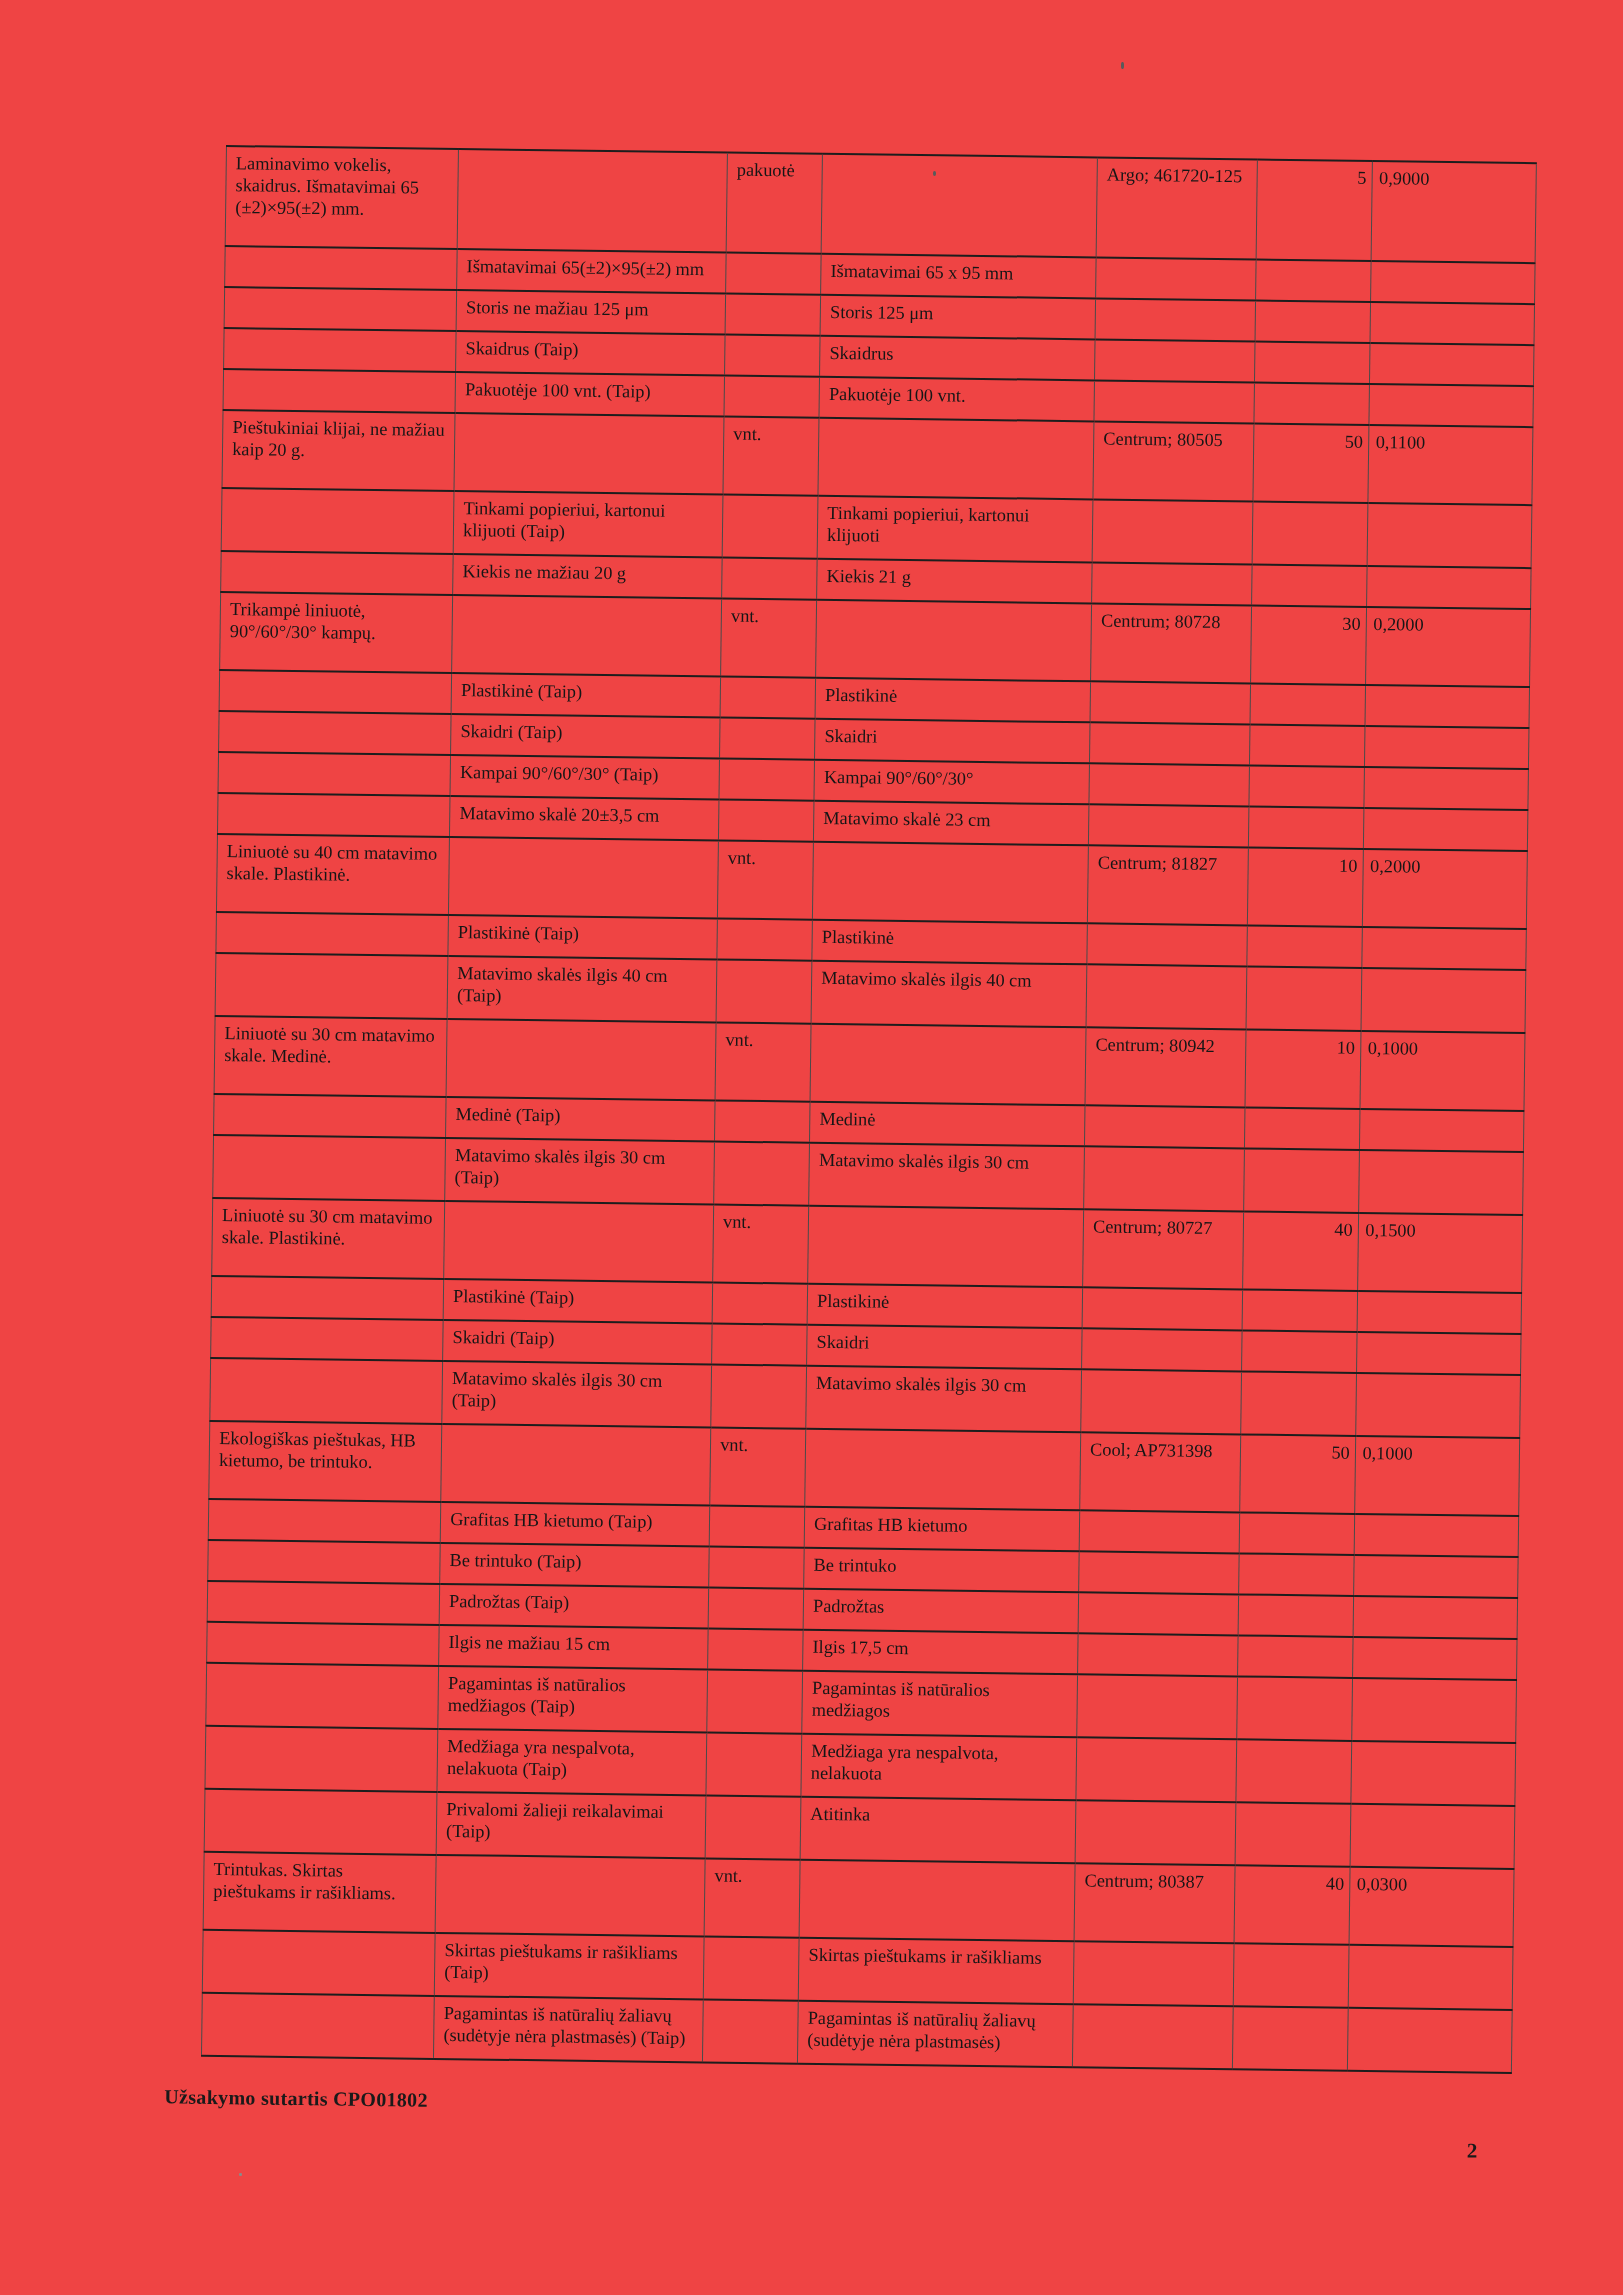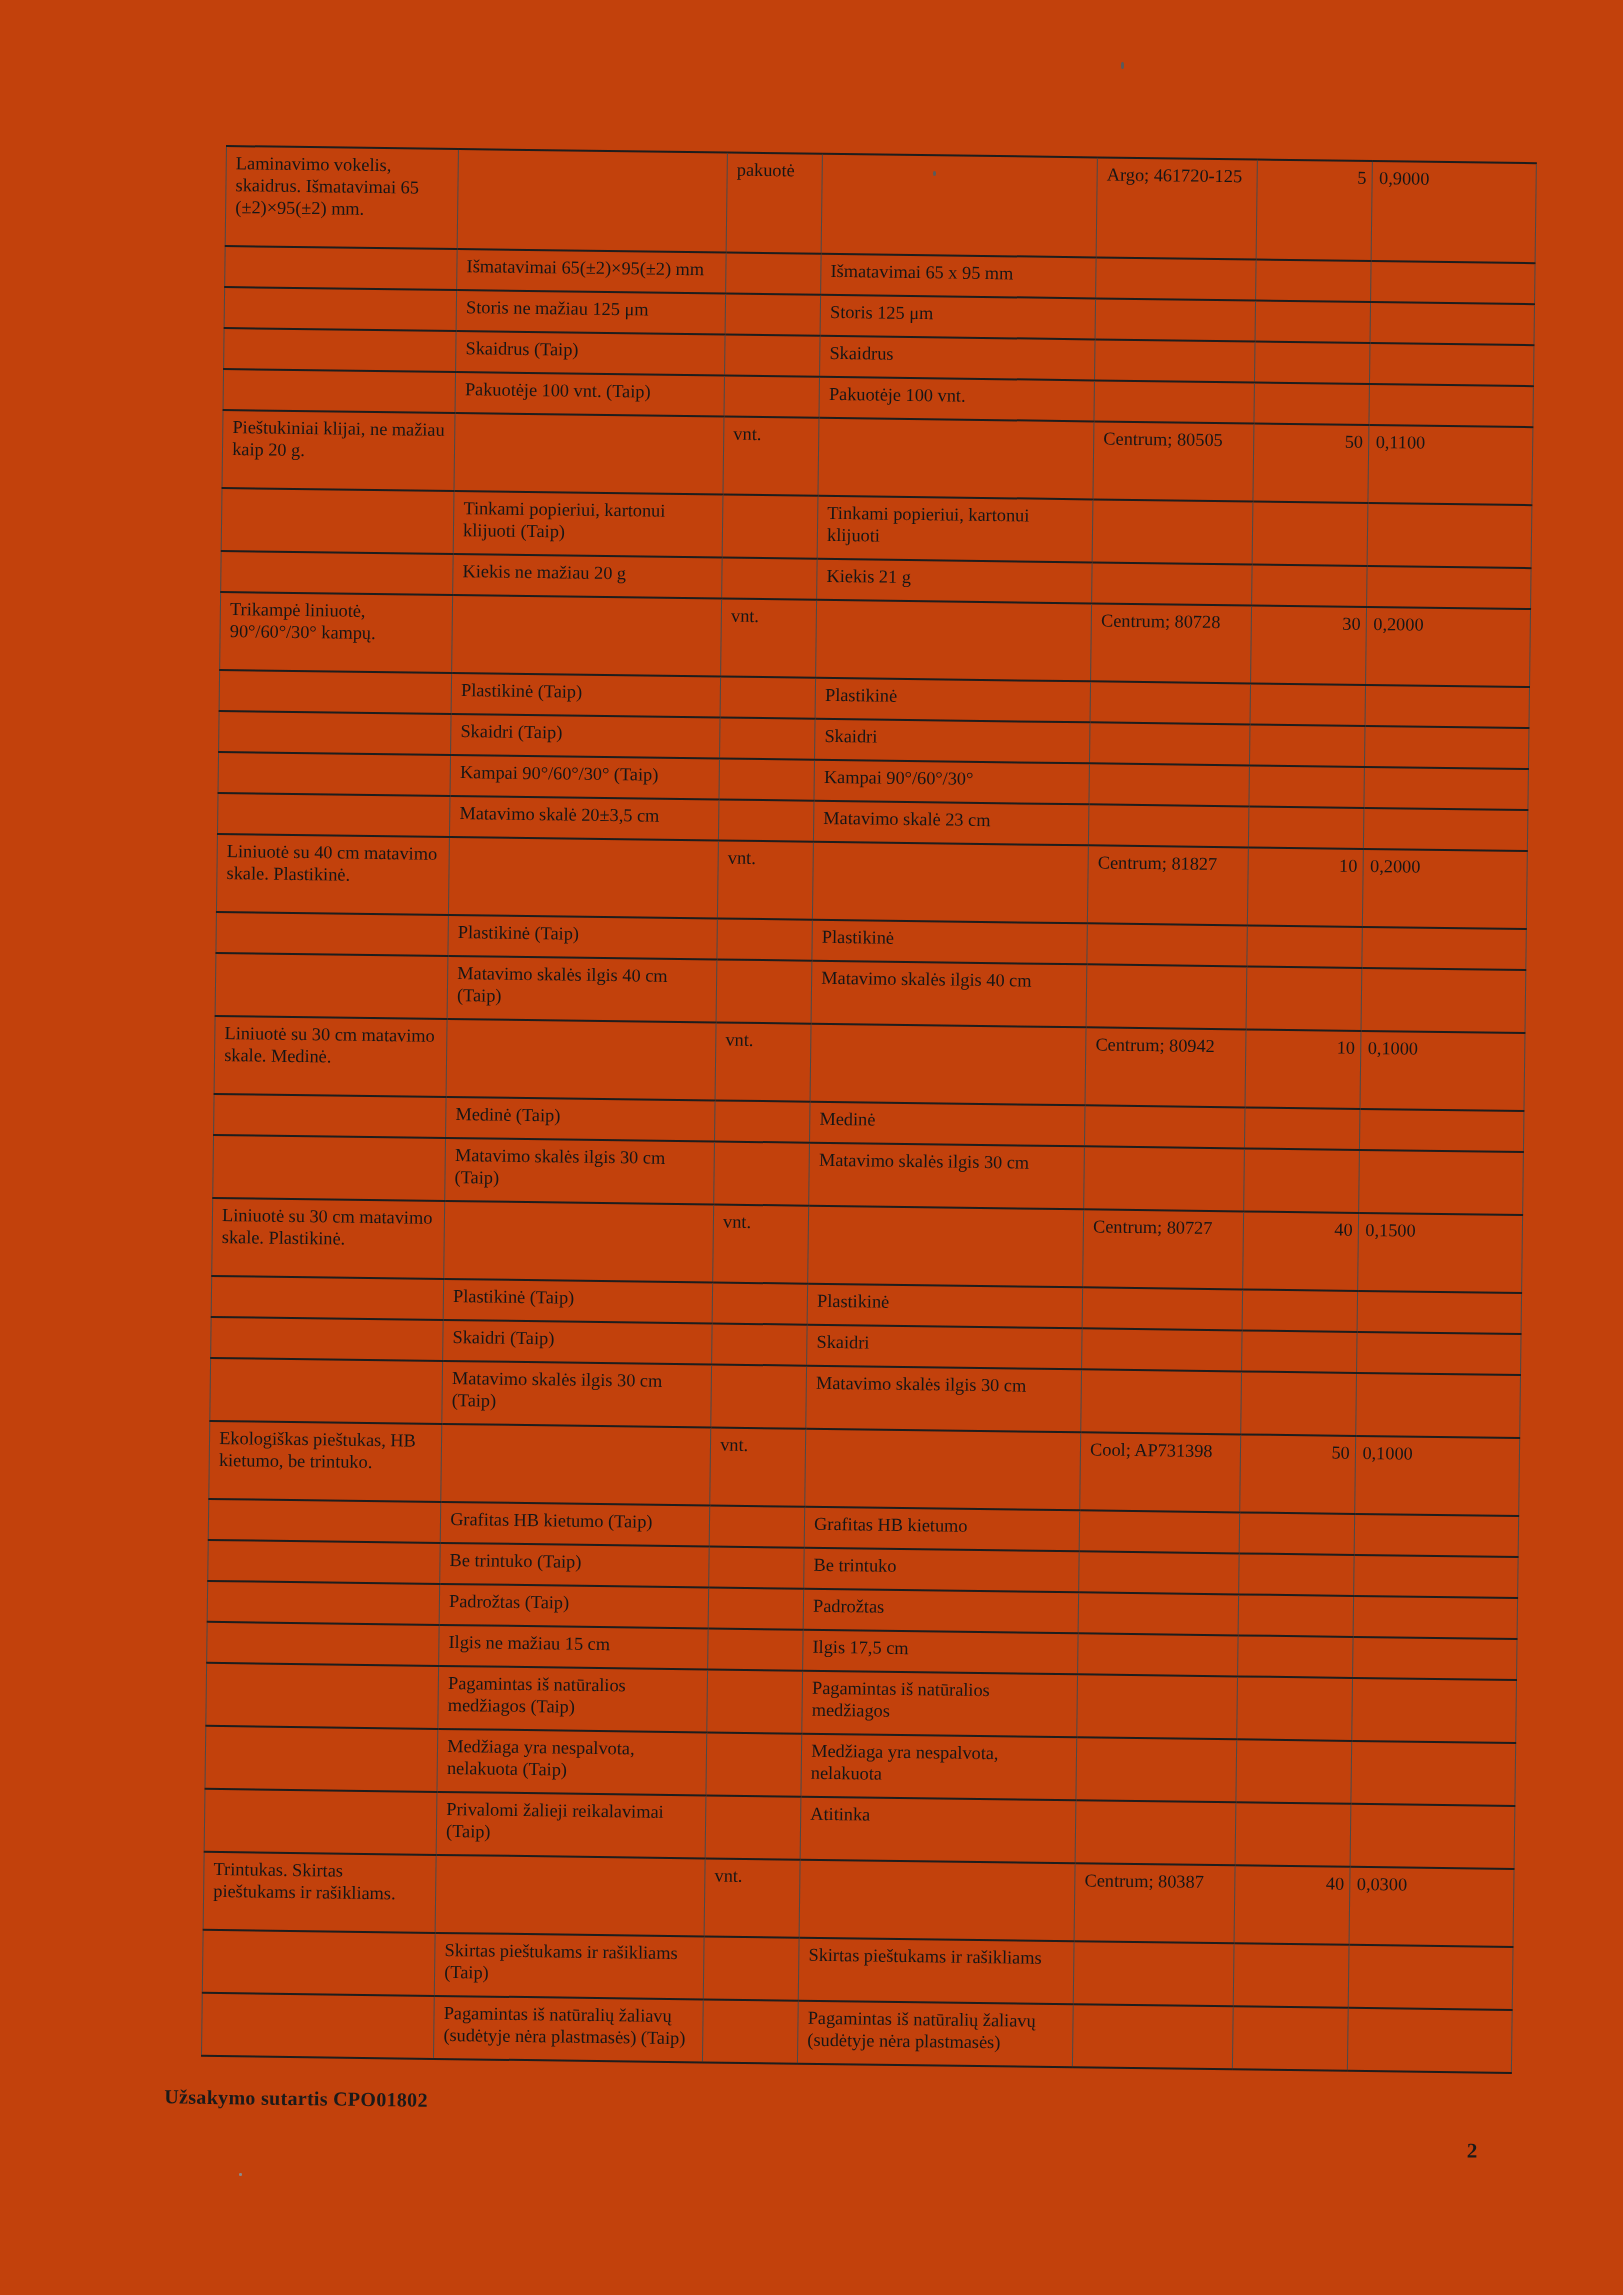--- a/index.html
+++ b/index.html
@@ -5,21 +5,21 @@
   * { box-sizing: border-box; }
   html, body { margin: 0; padding: 0; }
   body {
     width: 1623px; height: 2295px;
     background: #e9e9e7;
     font-family: "Liberation Serif", serif;
   }
   .page {
     position: relative;
     width: 1623px; height: 2295px;
-    background: #c2410c;
+    background: #ef4444;
     overflow: hidden;
     color: #161616;
   }
   
   .scan-content {
     position: absolute;
     left: 226px; top: 145px;
     width: 1309px;
     transform: rotate(0.75deg);
     transform-origin: 0 0;

